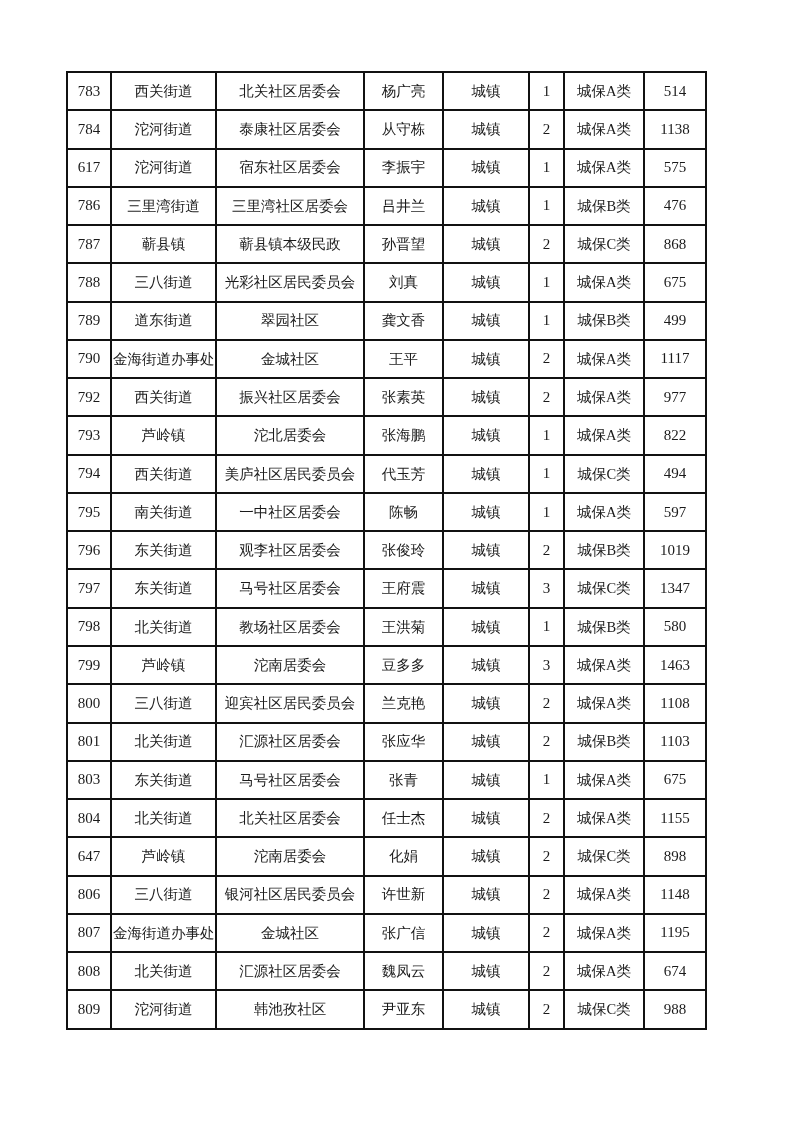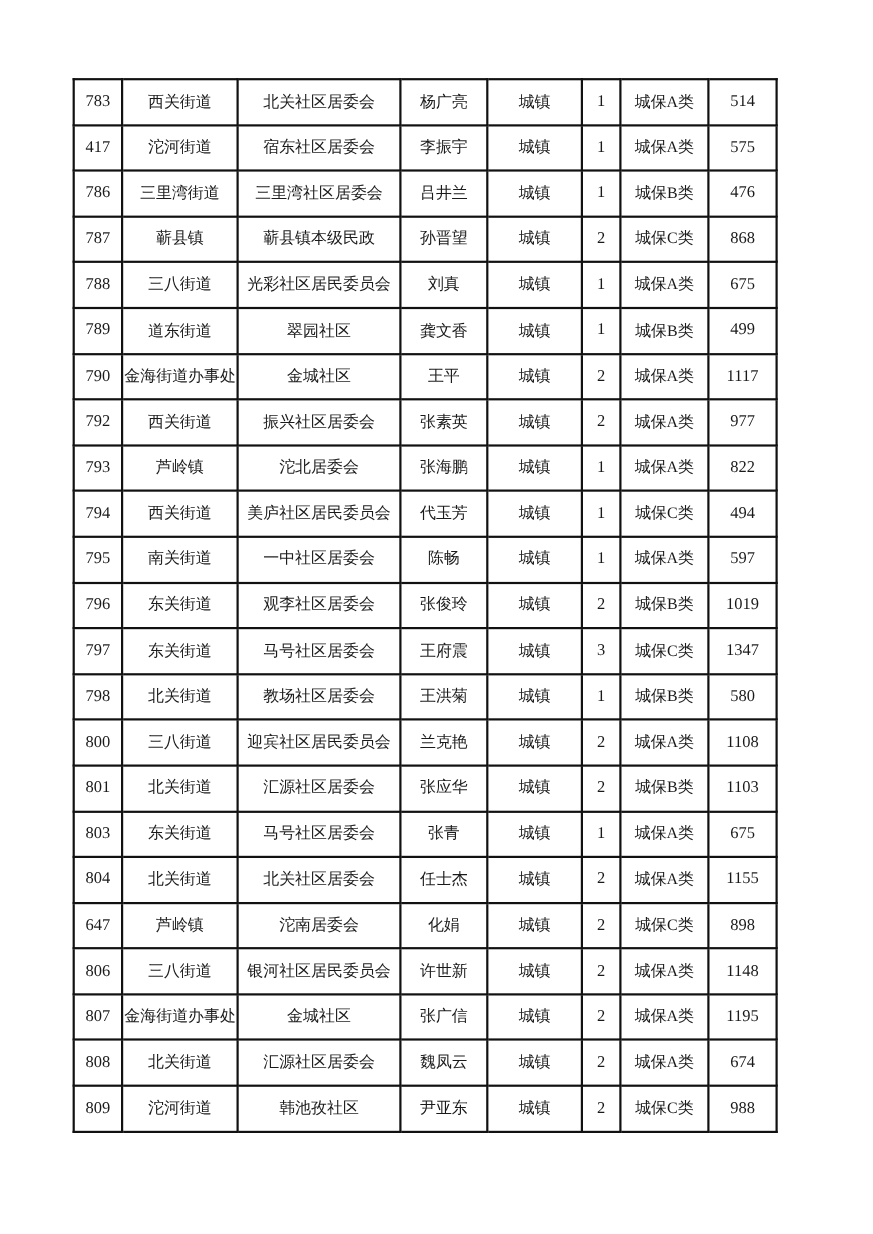--- a/index.html
+++ b/index.html
@@ -59,21 +59,31 @@
           <td class="num">783</td>
           <td>西关街道</td>
           <td>北关社区居委会</td>
           <td>杨广亮</td>
           <td>城镇</td>
           <td class="num">1</td>
           <td>城保A类</td>
           <td class="num">514</td>
         </tr>
         <tr>
-          <td class="num">417</td>
+          <td class="num">784</td>
+          <td>沱河街道</td>
+          <td>泰康社区居委会</td>
+          <td>从守栋</td>
+          <td>城镇</td>
+          <td class="num">2</td>
+          <td>城保A类</td>
+          <td class="num">1138</td>
+        </tr>
+        <tr>
+          <td class="num">617</td>
           <td>沱河街道</td>
           <td>宿东社区居委会</td>
           <td>李振宇</td>
           <td>城镇</td>
           <td class="num">1</td>
           <td>城保A类</td>
           <td class="num">575</td>
         </tr>
         <tr>
           <td class="num">786</td>
@@ -187,20 +197,30 @@
         </tr>
         <tr>
           <td class="num">798</td>
           <td>北关街道</td>
           <td>教场社区居委会</td>
           <td>王洪菊</td>
           <td>城镇</td>
           <td class="num">1</td>
           <td>城保B类</td>
           <td class="num">580</td>
+        </tr>
+        <tr>
+          <td class="num">799</td>
+          <td>芦岭镇</td>
+          <td>沱南居委会</td>
+          <td>豆多多</td>
+          <td>城镇</td>
+          <td class="num">3</td>
+          <td>城保A类</td>
+          <td class="num">1463</td>
         </tr>
         <tr>
           <td class="num">800</td>
           <td>三八街道</td>
           <td>迎宾社区居民委员会</td>
           <td>兰克艳</td>
           <td>城镇</td>
           <td class="num">2</td>
           <td>城保A类</td>
           <td class="num">1108</td>

